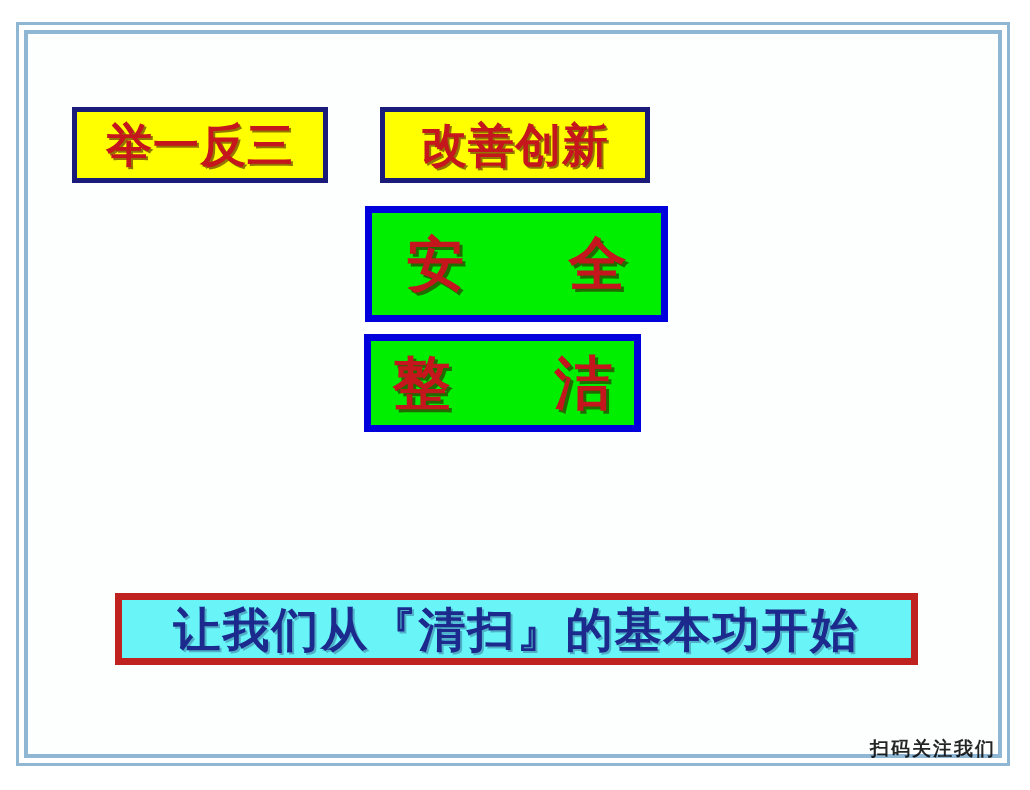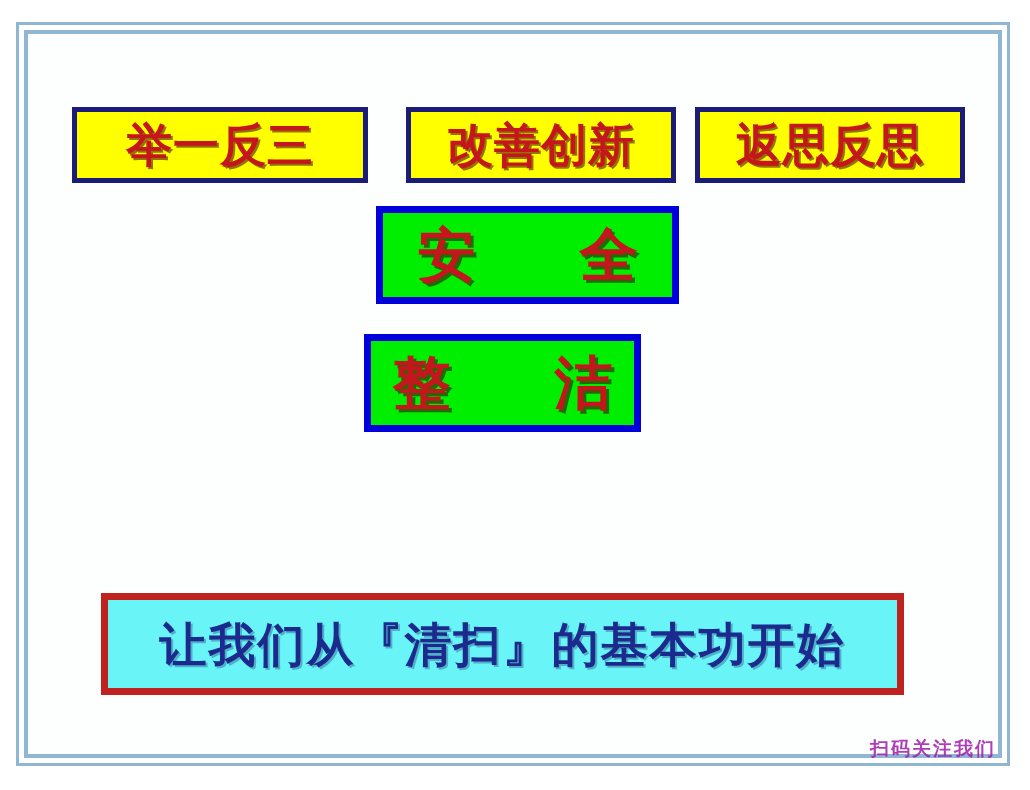--- a/index.html
+++ b/index.html
@@ -59,79 +59,78 @@
   
   .yellow-box {
     background: #ffff00;
     border: 5px solid #1b1b7a;
     color: #c4161c;
     font-size: 46px;
     font-weight: bold;
     letter-spacing: 1px;
     text-shadow: 2px 2px 0 rgba(60,0,0,0.55);
   }
-  #yellow-1 { left: 72px;  top: 107px; width: 296px; height: 76px; }
-  #yellow-2 { left: 380px; top: 107px; width: 270px; height: 76px; margin-left: 26px; }
+  #yellow-1 { left: 72px;  top: 107px; width: 256px; height: 76px; }
+  #yellow-2 { left: 380px; top: 107px; width: 270px; height: 76px; }
   #yellow-3 { left: 695px; top: 107px; width: 270px; height: 76px; }
 
   
   .green-box {
     background: #00ee00;
     border: 7px solid #0000dd;
     color: #c4161c;
     font-size: 58px;
     font-weight: bold;
     letter-spacing: 24px;
     text-indent: 24px;
     text-shadow: 3px 3px 0 rgba(60,0,0,0.55);
   }
-  #green-1 { left: 376px; top: 206px; width: 303px; height: 98px; }
+  #green-1 { left: 365px; top: 206px; width: 303px; height: 116px; }
   #green-2 { left: 364px; top: 334px; width: 277px; height: 98px; }
   #green-3 { left: 364px; top: 459px; width: 303px; height: 100px; }
 
   
   .cyan-box {
     background: #69f4f8;
     border: 7px solid #c0231f;
     color: #1b2a8c;
     font-size: 47px;
     font-weight: bold;
     letter-spacing: 2px;
     text-shadow: 2px 2px 0 rgba(20,20,90,0.30);
   }
-  #cyan-1 { left: 101px; top: 593px; width: 803px; height: 102px; }
+  #cyan-1 { left: 115px; top: 593px; width: 803px; height: 72px; }
 
   
   #watermark {
     position: absolute;
     right: 34px;
     bottom: 28px;
     font-size: 19px;
     font-weight: bold;
-    color: #a21caf;
+    color: #000000;
     letter-spacing: 2px;
     white-space: pre;
     opacity: 0.85;
     pointer-events: none;
   }
 </style>
 </head>
 <body>
 
 <div id="slide">
 
   <div class="frame-outer"></div>
 
   <div class="frame-inner"></div>
 
   <div class="box yellow-box" id="yellow-1">举一反三</div>
 
   <div class="box yellow-box" id="yellow-2">改善创新</div>
 
-  <div class="box yellow-box" id="yellow-3">返思反思</div>
 
   <div class="box green-box" id="green-1">安  全</div>
 
   <div class="box green-box" id="green-2">整  洁</div>
 
 
   <div class="box cyan-box" id="cyan-1">让我们从『清扫』的基本功开始</div>
 
   <div id="watermark">扫码关注我们</div>
 

